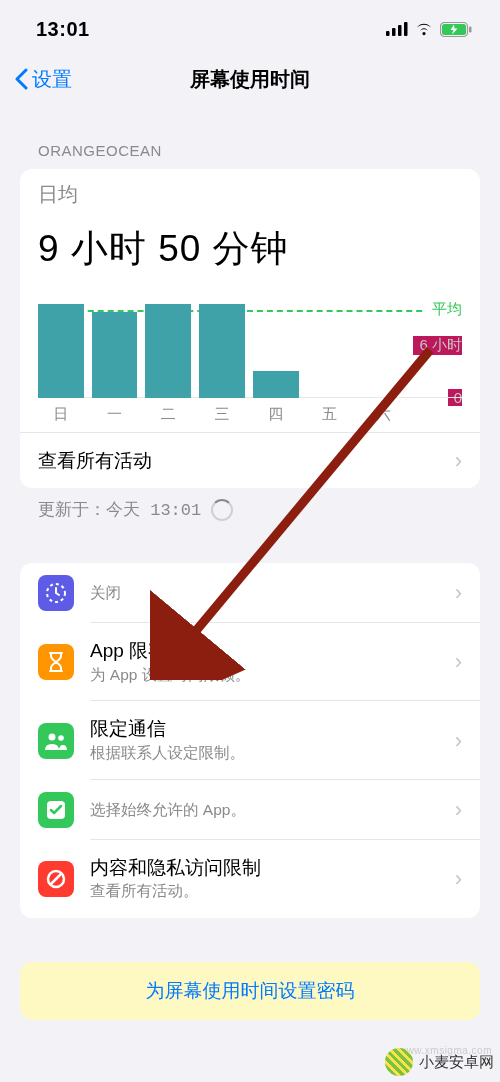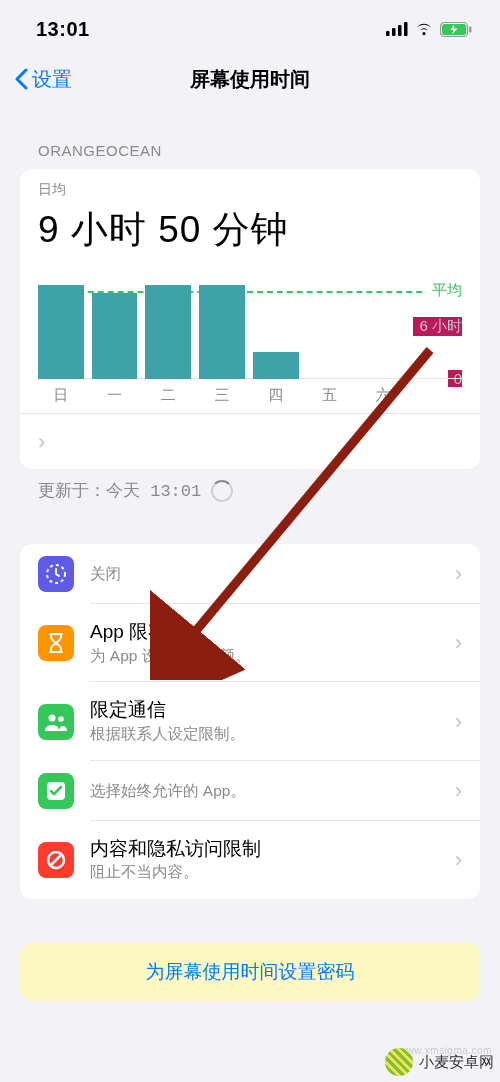--- a/index.html
+++ b/index.html
@@ -58,23 +58,23 @@
       padding: 34px 38px 10px;
       text-transform: uppercase;
     }
     .card-group {
       background: #fff;
       border-radius: 12px;
       margin: 0 20px;
     }
     .summary-card { padding: 18px 20px 0; }
     .summary-label {
-      font-size: 14px;
+      font-size: 20px;
       color: #8a8a8e;
-      margin-bottom: 6px;
+      margin-bottom: 16px;
     }
     .summary-value {
       font-size: 37px;
       font-weight: 400;
       color: #000;
       letter-spacing: 1px;
       margin-bottom: 14px;
     }
     .chart {
       position: relative;
@@ -300,20 +300,21 @@
           <div class="chart-x-label">二</div>
           <div class="chart-x-label">三</div>
           <div class="chart-x-label">四</div>
           <div class="chart-x-label">五</div>
           <div class="chart-x-label">六</div>
         </div>
     </div>
   </div>
 
   <div class="list-row list-separator">
+    <div class="view-all">查看所有活动</div>
     <span class="chevron">›</span>
   </div>
 </div>
 
 <div class="update-row">
   <span>更新于：今天 13:01</span>
   <div class="spinner"></div>
 </div>
 
 <div class="card-group options-group" id="options-group">
@@ -374,21 +375,21 @@
     </div>
     <div class="list-row">
       <div class="option-icon" style="background:#ff3b30">
         <svg width="22" height="22" viewBox="0 0 22 22">
           <circle cx="11" cy="11" r="8" fill="none" stroke="#fff" stroke-width="2.5"></circle>
           <line x1="5" y1="17" x2="17" y2="5" stroke="#fff" stroke-width="2.5"></line>
         </svg>
       </div>
       <div class="option-body">
         <div class="option-title">内容和隐私访问限制</div>
-        <div class="option-sub">阻止不当内容。</div>
+        <div class="option-sub">查看所有活动。</div>
       </div>
       <span class="chevron">›</span>
     </div>
   </div>
 
 <div class="passcode-btn">
   <span>为屏幕使用时间设置密码</span>
 </div>
 
 <svg class="annotation-arrow" style="left:150px; top:340px;" width="300" height="340" viewBox="0 0 300 340">

